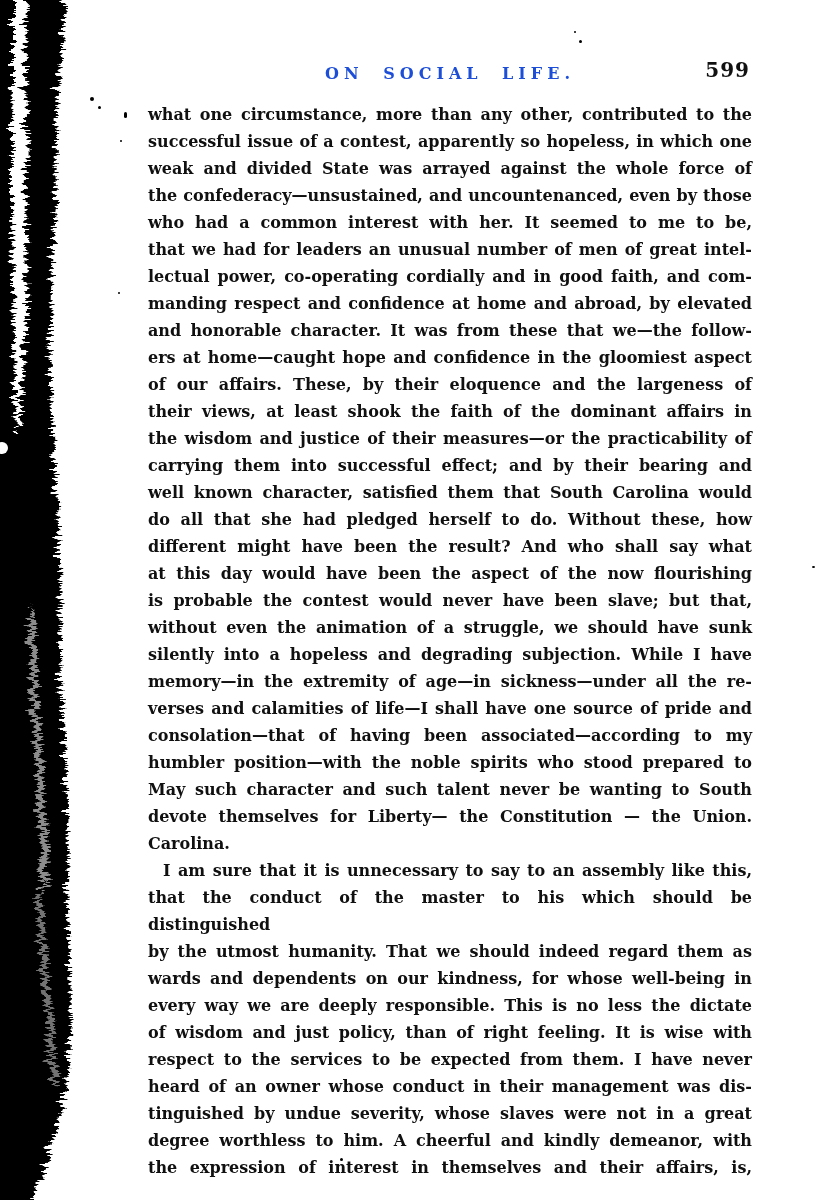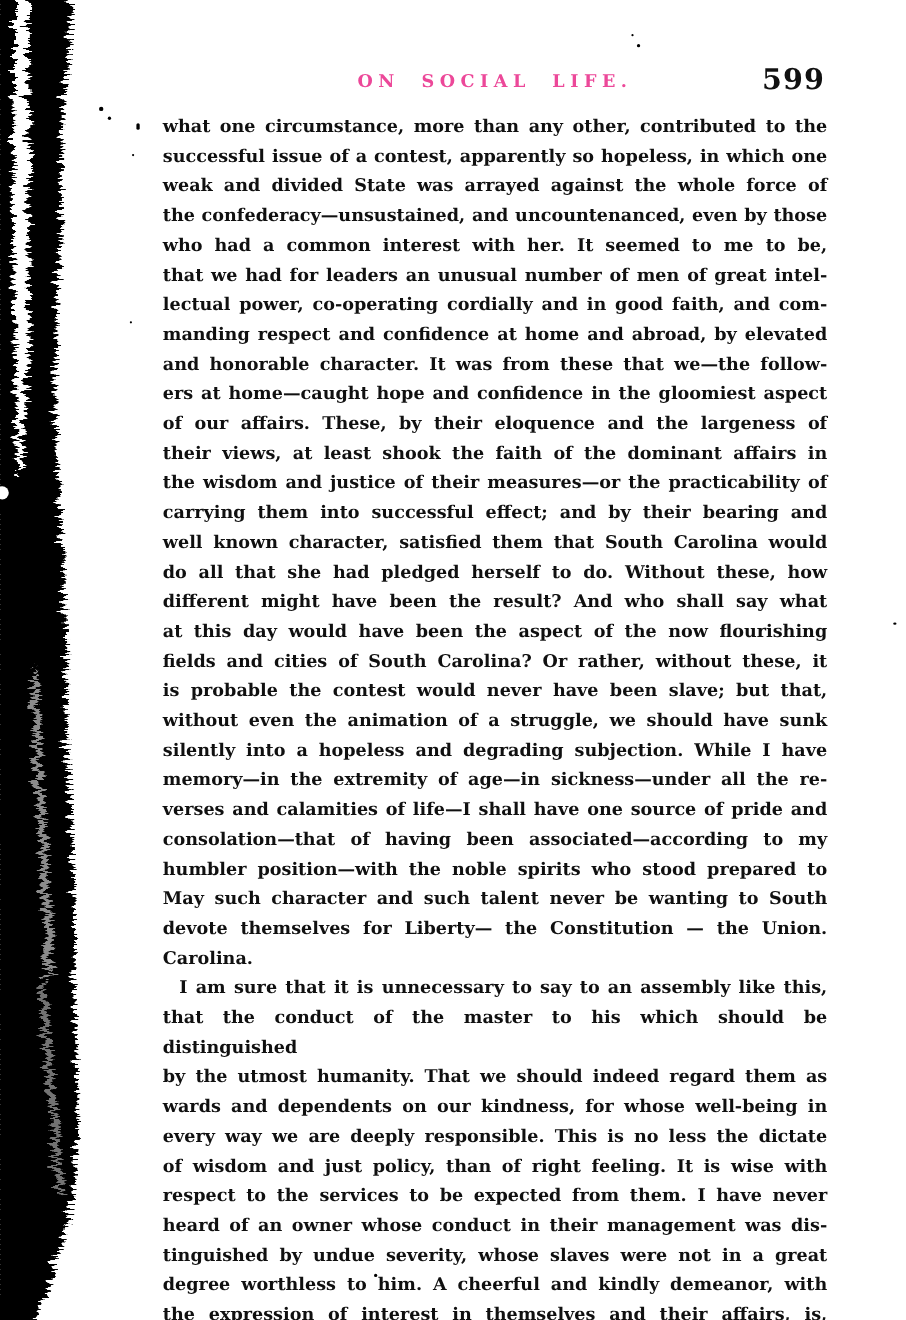--- a/index.html
+++ b/index.html
@@ -11,25 +11,25 @@
     font-family:"DejaVu Serif", serif;
     color:#0e0e0e;
   }
   .band-svg{position:absolute;left:0;top:0;width:170px;height:1200px;}
   .header{position:absolute;left:148px;top:58px;width:604px;height:34px;}
   .running-title{
     text-align:center;
     font-size:16px;font-weight:bold;
     letter-spacing:5px;word-spacing:9px;
     padding-top:6px;
-    color:#ec4899;
+    color:#1d4ed8;
   }
   .page-number{
     position:absolute;right:2px;top:0;
-    font-size:26px;font-weight:bold;color:#111;
+    font-size:20px;font-weight:bold;color:#111;
     letter-spacing:1px;
   }
   .body-text{
     position:absolute;left:148px;top:101px;width:604px;
   }
   .line{
     font-size:16px;font-weight:bold;
     line-height:27px;
     text-align:justify;
     -moz-text-align-last:justify;
@@ -107,21 +107,20 @@
       <div class="line">and honorable character.  It was from these that we—the follow-</div>
       <div class="line">ers at home—caught hope and confidence in the gloomiest aspect</div>
       <div class="line">of our affairs.  These, by their eloquence and the largeness of</div>
       <div class="line">their views, at least shook the faith of the dominant affairs in</div>
       <div class="line">the wisdom and justice of their measures—or the practicability of</div>
       <div class="line">carrying them into successful effect; and by their bearing and</div>
       <div class="line">well known character, satisfied them that South Carolina would</div>
       <div class="line">do all that she had pledged herself to do.  Without these, how</div>
       <div class="line">different might have been the result?  And who shall say what</div>
       <div class="line">at this day would have been the aspect of the now flourishing</div>
-      <div class="line">fields and cities of South Carolina?  Or rather, without these, it</div>
       <div class="line">is probable the contest would never have been slave; but that,</div>
       <div class="line">without even the animation of a struggle, we should have sunk</div>
       <div class="line">silently into a hopeless and degrading subjection.  While I have</div>
       <div class="line">memory—in the extremity of age—in sickness—under all the re-</div>
       <div class="line">verses and calamities of life—I shall have one source of pride and</div>
       <div class="line">consolation—that of having been associated—according to my</div>
       <div class="line">humbler position—with the noble spirits who stood prepared to</div>
       <div class="line">May such character and such talent never be wanting to South</div>
       <div class="line">devote themselves for Liberty— the Constitution — the Union.</div>
       <div class="line flush">Carolina.</div>

